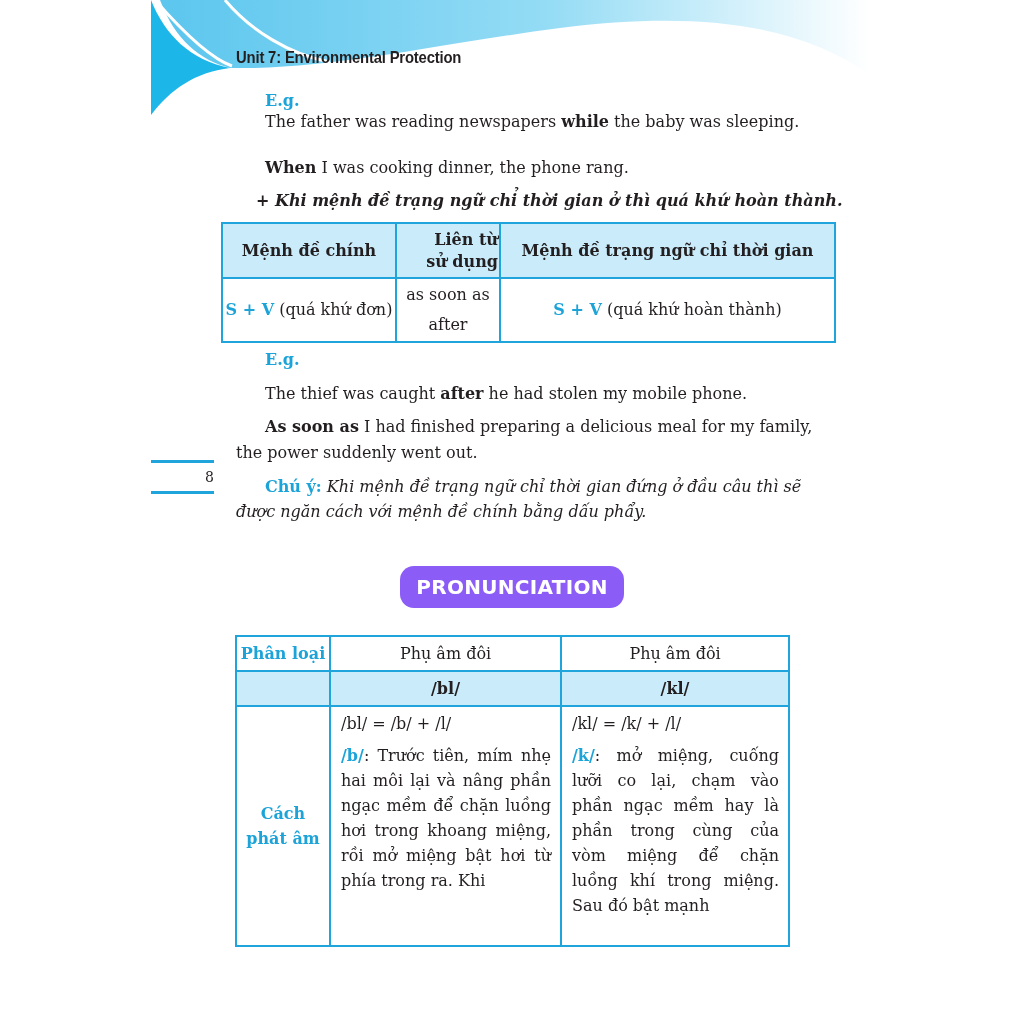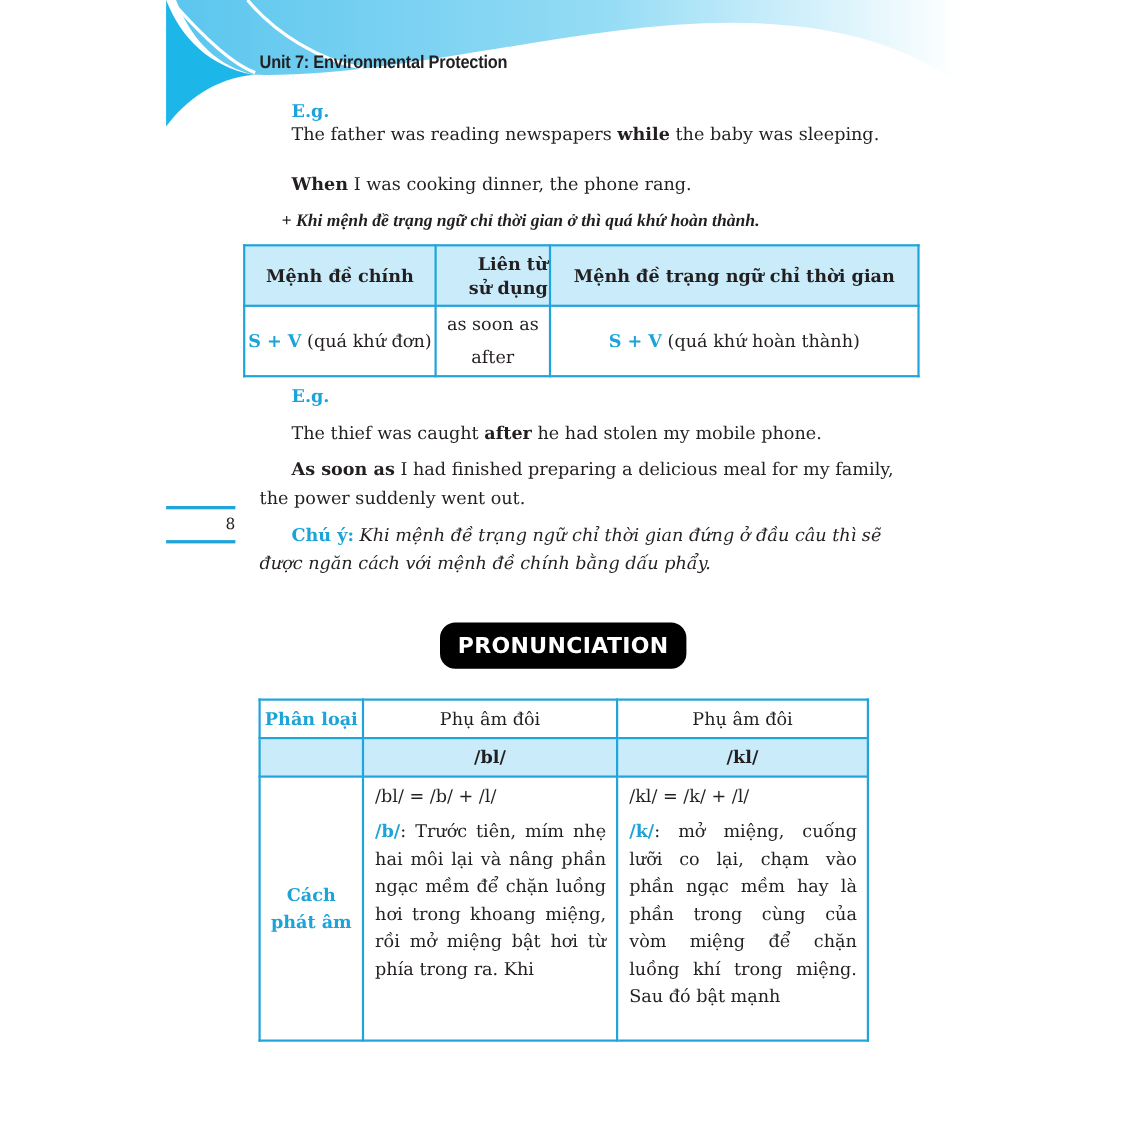--- a/index.html
+++ b/index.html
@@ -24,21 +24,21 @@
   .t1 th { background: #c9ebfa; height: 51px; font-weight: bold; line-height: 22px; }
   .t1 td { height: 58px; line-height: 30px; }
   .t2 { left: 235px; top: 635px; width: 555px; }
   .t2 th { background: #c9ebfa; height: 31px; font-weight: bold; }
   .t2 td { height: 31px; }
   .t2 .desc { text-align: justify; vertical-align: top; padding: 4px 9px 20px 10px; line-height: 25px; height: auto; }
   .t2 .desc p { margin: 0 0 7px 0; text-align: left; }
   .t2 .desc .j { text-align: justify; text-align-last: left; }
   .pron {
     position: absolute; left: 400px; top: 566px; width: 224px; height: 42px; border-radius: 14px;
-    background: #000000; color: #fff; font-family: "DejaVu Sans", sans-serif; font-weight: bold;
+    background: #8b5cf6; color: #fff; font-family: "DejaVu Sans", sans-serif; font-weight: bold;
     font-size: 20px; text-align: center; line-height: 42px; letter-spacing: 0.3px;
   }
   .pagenum { position: absolute; left: 205px; top: 469px; font-size: 14px; color: #231f20; }
   .pline { position: absolute; left: 151px; width: 63px; height: 3px; background: #1fa4db; }
 </style>
 </head>
 <body>
 
 <svg class="deco" viewBox="0 0 1024 130">
   <defs>
@@ -52,21 +52,21 @@
   <path d="M155 0 C190 40 215 60 232 66" stroke="#ffffff" stroke-width="3" fill="none"></path>
   <path d="M151 0 L151 115 C170 90 195 72 230 68 C190 60 165 35 151 0 Z" fill="#1db6e9"></path>
   <path d="M225 0 C250 30 290 55 330 62" stroke="#ffffff" stroke-width="3" fill="none"></path>
 </svg>
 
 <div class="unit-title">Unit 7: Environmental Protection</div>
 
 <div class="txt eg" style="left:265px;top:88px;">E.g.</div>
 <div class="txt" style="left:265px;top:109px;"><span>The father was reading newspapers </span><b>while</b><span> the baby was sleeping.</span></div>
 <div class="txt" style="left:265px;top:155px;"><b>When</b><span> I was cooking dinner, the phone rang.</span></div>
-<div class="txt it" style="left:256px;top:188px;font-weight:bold;font-family:Liberation Serif, serif;">+ Khi mệnh đề trạng ngữ chỉ thời gian ở thì quá khứ hoàn thành.</div>
+<div class="txt it" style="left:256px;top:188px;font-weight:bold;">+ Khi mệnh đề trạng ngữ chỉ thời gian ở thì quá khứ hoàn thành.</div>
 
 <table class="t1">
   <tbody>
       <tr>
     <th style="width:170px;">Mệnh đề chính</th>
     <th style="width:100px;text-align:right;"><span>Liên từ</span><br><span>sử dụng</span></th>
     <th>Mệnh đề trạng ngữ chỉ thời gian</th>
   </tr>
   <tr>
     <td><span class="blue">S + V</span><span> (quá khứ đơn)</span></td>

